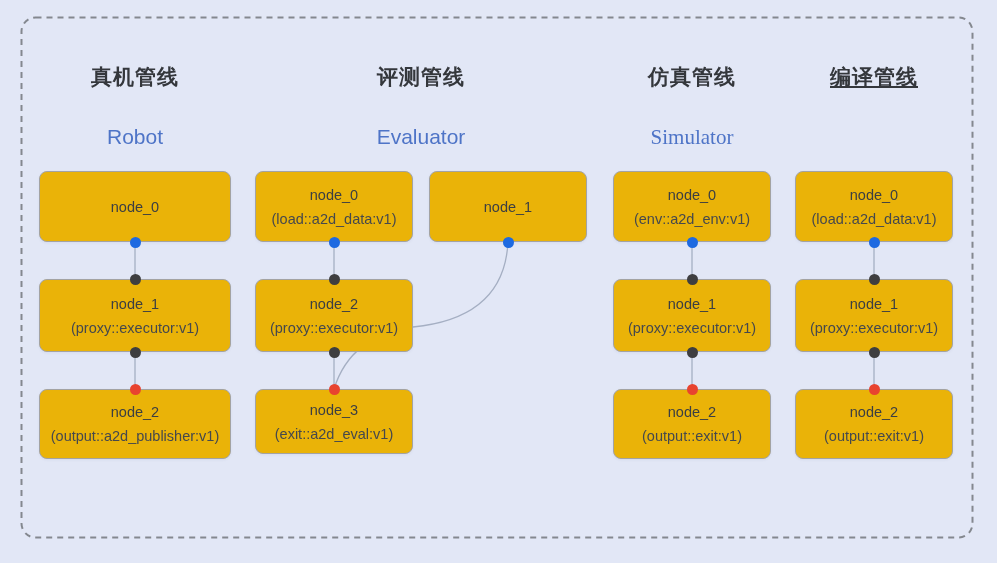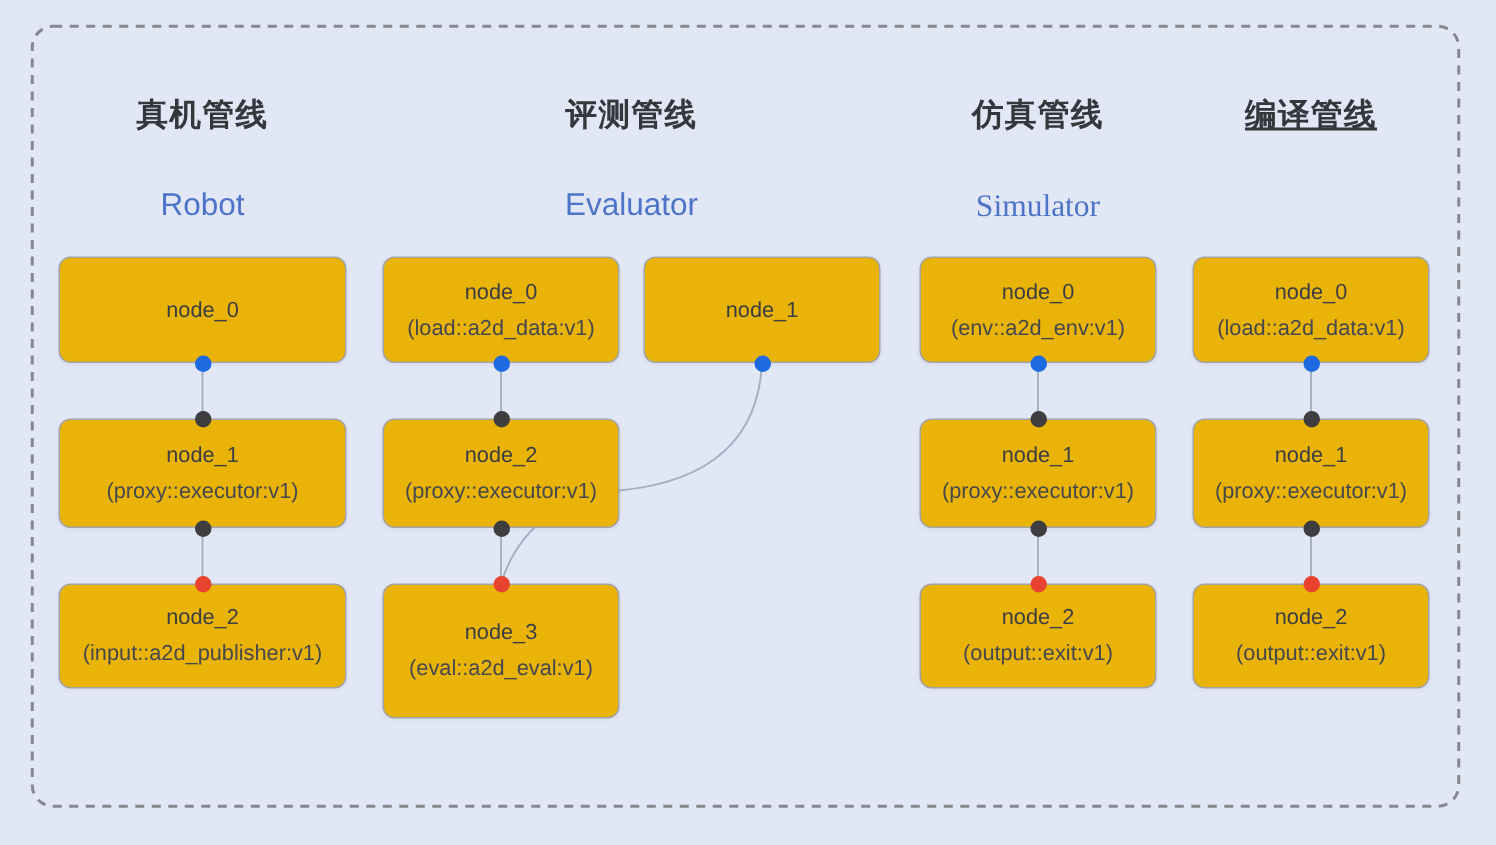--- a/index.html
+++ b/index.html
@@ -54,37 +54,37 @@
 
   <div class="node-box" style="left:39px;top:171px;width:192px;height:71px;">
     <span class="node-name">node_0</span>
   </div>
   <div class="node-box" style="left:39px;top:279px;width:192px;height:73px;">
     <span class="node-name">node_1</span>
     <span class="node-type">(proxy::executor:v1)</span>
   </div>
   <div class="node-box" style="left:39px;top:389px;width:192px;height:70px;">
     <span class="node-name">node_2</span>
-    <span class="node-type">(input::a2d_publisher:v1)</span>
+    <span class="node-type">(output::a2d_publisher:v1)</span>
   </div>
 
   <div class="node-box" style="left:255px;top:171px;width:158px;height:71px;">
     <span class="node-name">node_0</span>
     <span class="node-type">(load::a2d_data:v1)</span>
   </div>
   <div class="node-box" style="left:429px;top:171px;width:158px;height:71px;">
     <span class="node-name">node_1</span>
   </div>
   <div class="node-box" style="left:255px;top:279px;width:158px;height:73px;">
     <span class="node-name">node_2</span>
     <span class="node-type">(proxy::executor:v1)</span>
   </div>
-  <div class="node-box" style="left:255px;top:389px;width:158px;height:90px;">
+  <div class="node-box" style="left:255px;top:389px;width:158px;height:65px;">
     <span class="node-name">node_3</span>
-    <span class="node-type">(eval::a2d_eval:v1)</span>
+    <span class="node-type">(exit::a2d_eval:v1)</span>
   </div>
 
   <div class="node-box" style="left:613px;top:171px;width:158px;height:71px;">
     <span class="node-name">node_0</span>
     <span class="node-type">(env::a2d_env:v1)</span>
   </div>
   <div class="node-box" style="left:613px;top:279px;width:158px;height:73px;">
     <span class="node-name">node_1</span>
     <span class="node-type">(proxy::executor:v1)</span>
   </div>

